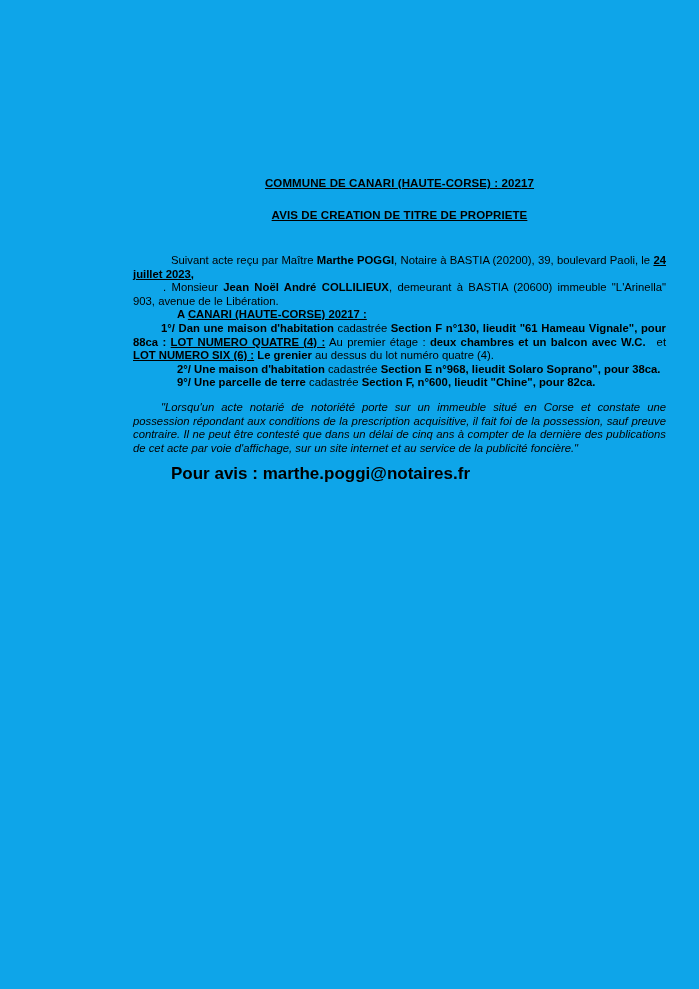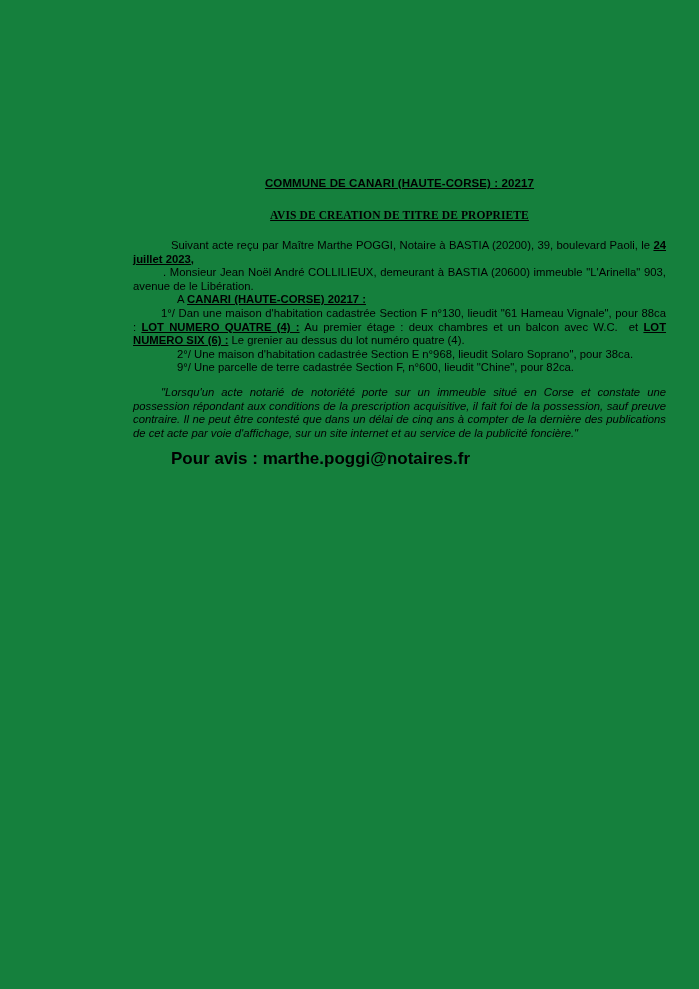--- a/index.html
+++ b/index.html
@@ -12,56 +12,56 @@
     width: 699px;
     height: 989px;
     font-family: "Liberation Sans", sans-serif;
     color: #000000;
     -webkit-font-smoothing: antialiased;
   }
   .page {
     position: relative;
     width: 699px;
     height: 989px;
-    background: #15803d;
+    background: #0ea5e9;
     overflow: hidden;
   }
   .doc-body {
     position: absolute;
     left: 133px;
     top: 176px;
     width: 533px;
   }
   .heading {
     text-align: center;
     font-weight: bold;
     font-size: 11.5px;
     line-height: 15px;
     letter-spacing: 0.1px;
     margin: 0;
   }
   .heading span.u {
     text-decoration: underline;
   }
   .heading-1 { margin-bottom: 17px; }
-  .heading-2 { margin-bottom: 16px; font-family: Liberation Serif, serif; }
+  .heading-2 { margin-bottom: 31px; }
 
   p.para {
     margin: 0;
     font-size: 11.3px;
     line-height: 13.6px;
     text-align: justify;
     text-justify: inter-word;
   }
   p.indent { text-indent: 38px; }
   p.indent-sm { text-indent: 28px; }
   p.indent-lg { text-indent: 44px; }
   p.indent-dot { text-indent: 30px; }
 
-  .b { font-weight: normal; }
+  .b { font-weight: bold; }
   .u { text-decoration: underline; }
   .bu { font-weight: bold; text-decoration: underline; }
   sup {
     font-size: 7.4px;
     vertical-align: super;
     line-height: 0;
   }
   .quote {
     font-style: italic;
     font-size: 11.3px;

